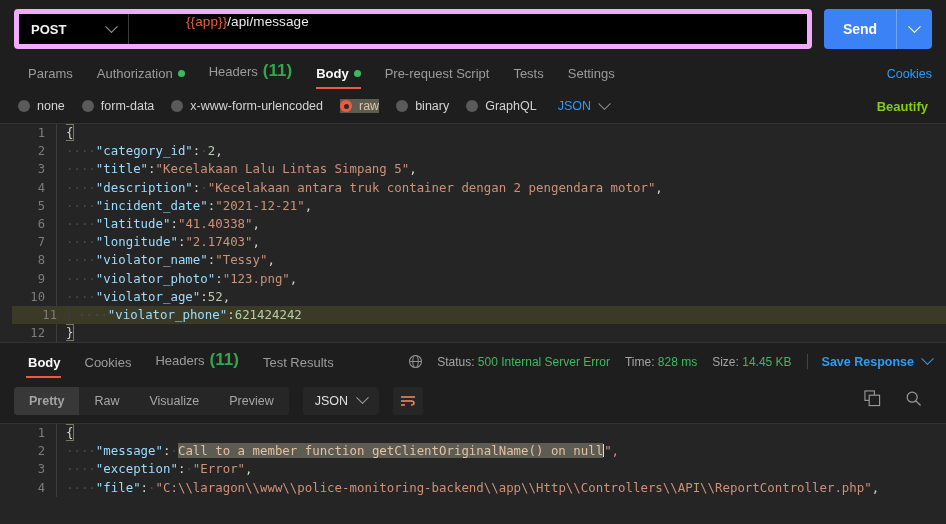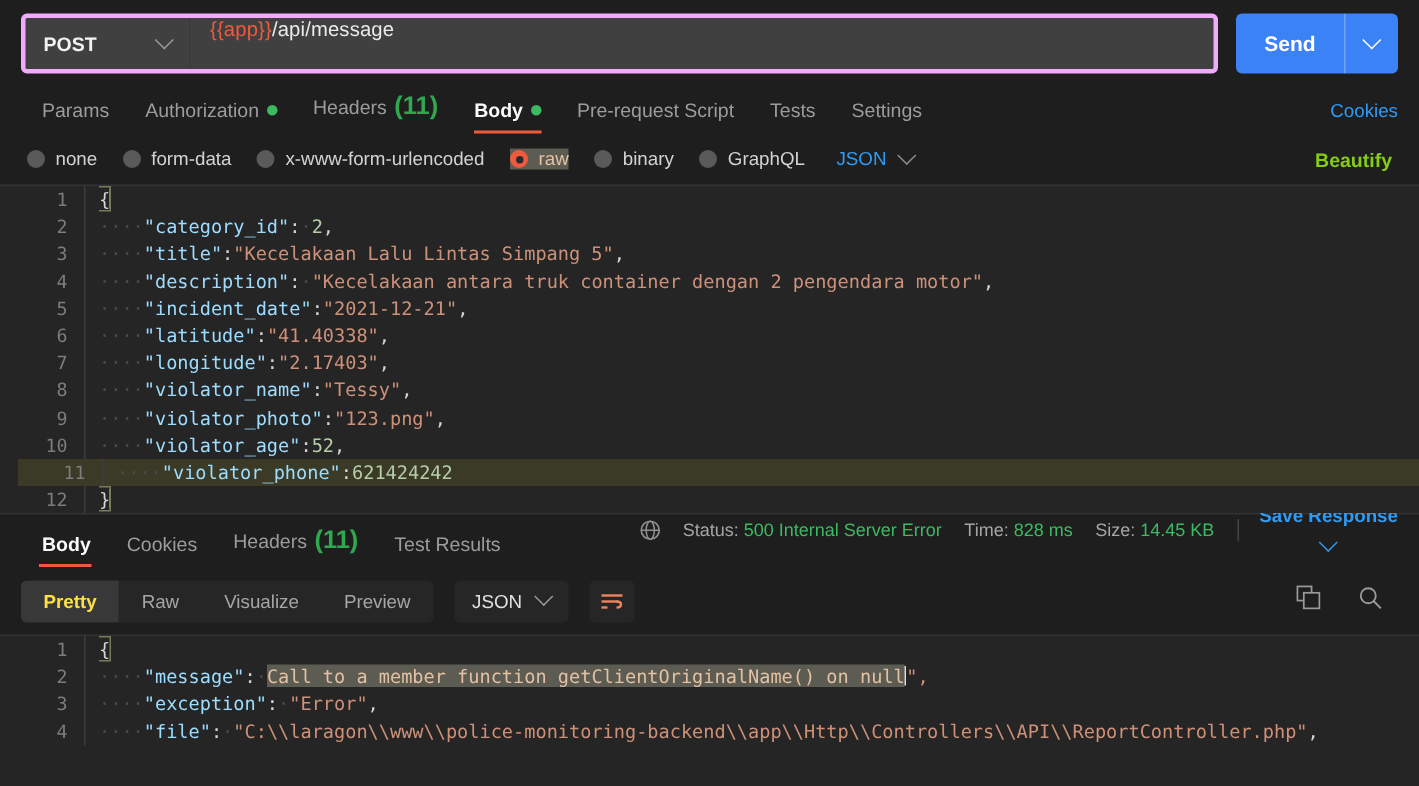--- a/index.html
+++ b/index.html
@@ -9,21 +9,21 @@
     font-family: "Liberation Sans", sans-serif;
     color: #d8d8d8;
     overflow: hidden;
   }
   .app { width: 946px; height: 524px; display: flex; flex-direction: column; background:#1e1e1e; }
 
   
   .urlbar { height: 58px; display: flex; align-items: center; padding: 0 14px; gap: 0; flex: none; }
   .url-wrap {
     flex: 1; height: 40px; display: flex; align-items: stretch;
-    background: #404040; border: 3px solid #f0abfc; border-radius: 4px; overflow: hidden;
+    background: #000000; border: 5px solid #f0abfc; border-radius: 4px; overflow: hidden; gap: 44px;
   }
   .method {
     width: 110px; display: flex; align-items: center; justify-content: space-between;
     padding: 0 12px; font-size: 13px; font-weight: bold; color: #f2f2f2;
     border-right: 1px solid #3b3b3b; cursor: pointer;
   }
   .chev { width: 9px; height: 9px; border-right: 1.6px solid #9b9b9b; border-bottom: 1.6px solid #9b9b9b;
           transform: rotate(45deg) translate(-2px,-2px); display:inline-block; }
   .url-input { flex: 1; display: flex; padding: 0 13px; font-size: 13.5px; letter-spacing:.1px; }
   .url-var { color: #f05a3c; }
@@ -76,28 +76,28 @@
   .caret { display:inline-block; width:1px; height:13px; background:#ddd; vertical-align:-2px; }
 
   
   .resp-tabs { height: 36px; display:flex; align-items: flex-end; padding: 0 14px; flex:none;
                border-top: 1px solid #333; background:#1e1e1e; }
   .rmeta { margin-left: auto; display:flex; align-items:center; gap: 0; padding-bottom: 9px; font-size: 12px; }
   .globe { width: 15px; height:15px; margin-right: 14px; }
   .mi { margin-right: 15px; color: #a5a5a5; white-space: nowrap; }
   .mi b { color: #3cba62; font-weight: normal; }
   .sep { width:1px; height: 15px; background:#444; margin-right: 14px; }
-  .save-resp { color: #2f9bf5; font-weight: bold; font-size: 12.5px; display:flex; align-items:center; gap:9px; cursor:pointer;flex-direction:column;}
+  .save-resp { color: #2f9bf5; font-weight: bold; font-size: 12.5px; display:flex; align-items:center; gap:9px; cursor:pointer;}
   .save-resp .chev { border-color: #2f9bf5; }
 
   
   .rtool { height: 45px; display:flex; align-items:center; padding: 0 14px; gap: 8px; flex:none; }
   .seg { display:flex; background: #262626; border-radius: 4px; overflow:hidden; height:28px; }
   .seg div { display:flex; align-items:center; padding: 0 15px; font-size: 12.5px; color:#a6a6a6; cursor:pointer; }
-  .seg div.on { background:#383838; color:#fde047; font-weight:bold; }
+  .seg div.on { background:#383838; color:#a3a3a3; font-weight:bold; }
   .fmt { height:28px; display:flex; align-items:center; gap:10px; padding: 0 12px; background:#262626;
          border-radius:4px; font-size:12.5px; color:#e0e0e0; cursor:pointer; margin-left:6px;}
   .wrapbtn { height:28px; width:30px; display:flex; align-items:center; justify-content:center;
              background:#262626; border-radius:4px; margin-left:6px; cursor:pointer; }
   .ricons { margin-left:auto; display:flex; align-items:center; gap: 24px; padding-right: 10px; }
   .icn { cursor:pointer; }
   .editor.resp { flex:1; border-top: 1px solid #333; }
 </style>
 </head>
 <body>

